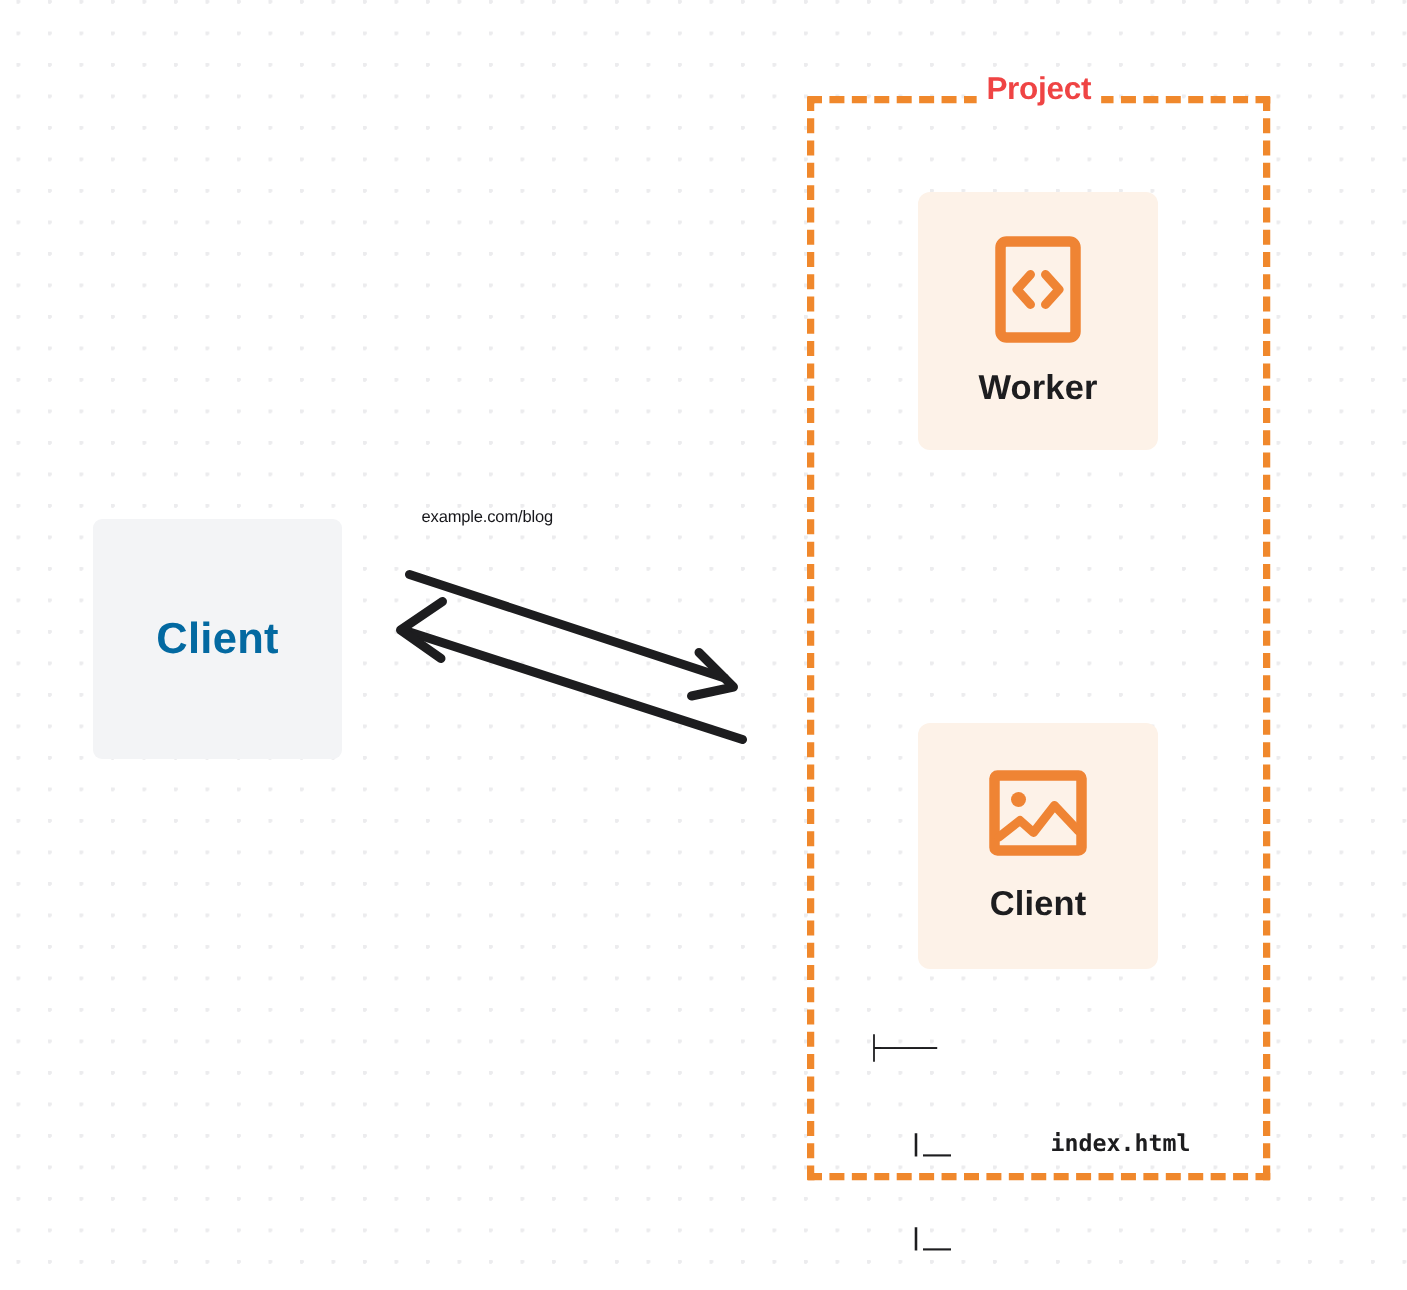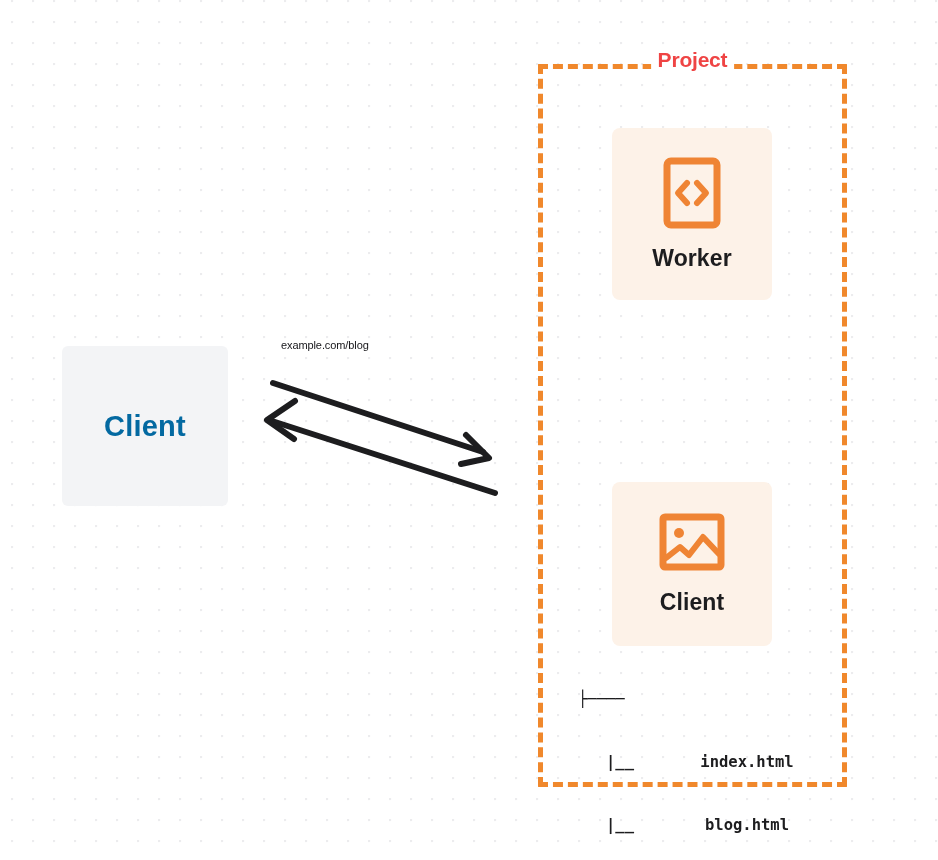--- a/index.html
+++ b/index.html
@@ -215,19 +215,18 @@
     <div id="file-tree">
       <div class="tree-row root-row">
         <span class="tree-branch">├────</span>
       </div>
       <div class="tree-row">
         <span class="tree-branch">   |__</span>
         <span class="tree-name">index.html</span>
       </div>
       <div class="tree-row">
         <span class="tree-branch">   |__</span>
-        <span class="tree-name">blog.html</span>
       </div>
       
     </div>
 
   </div>
 </div>
 
 </body></html>

